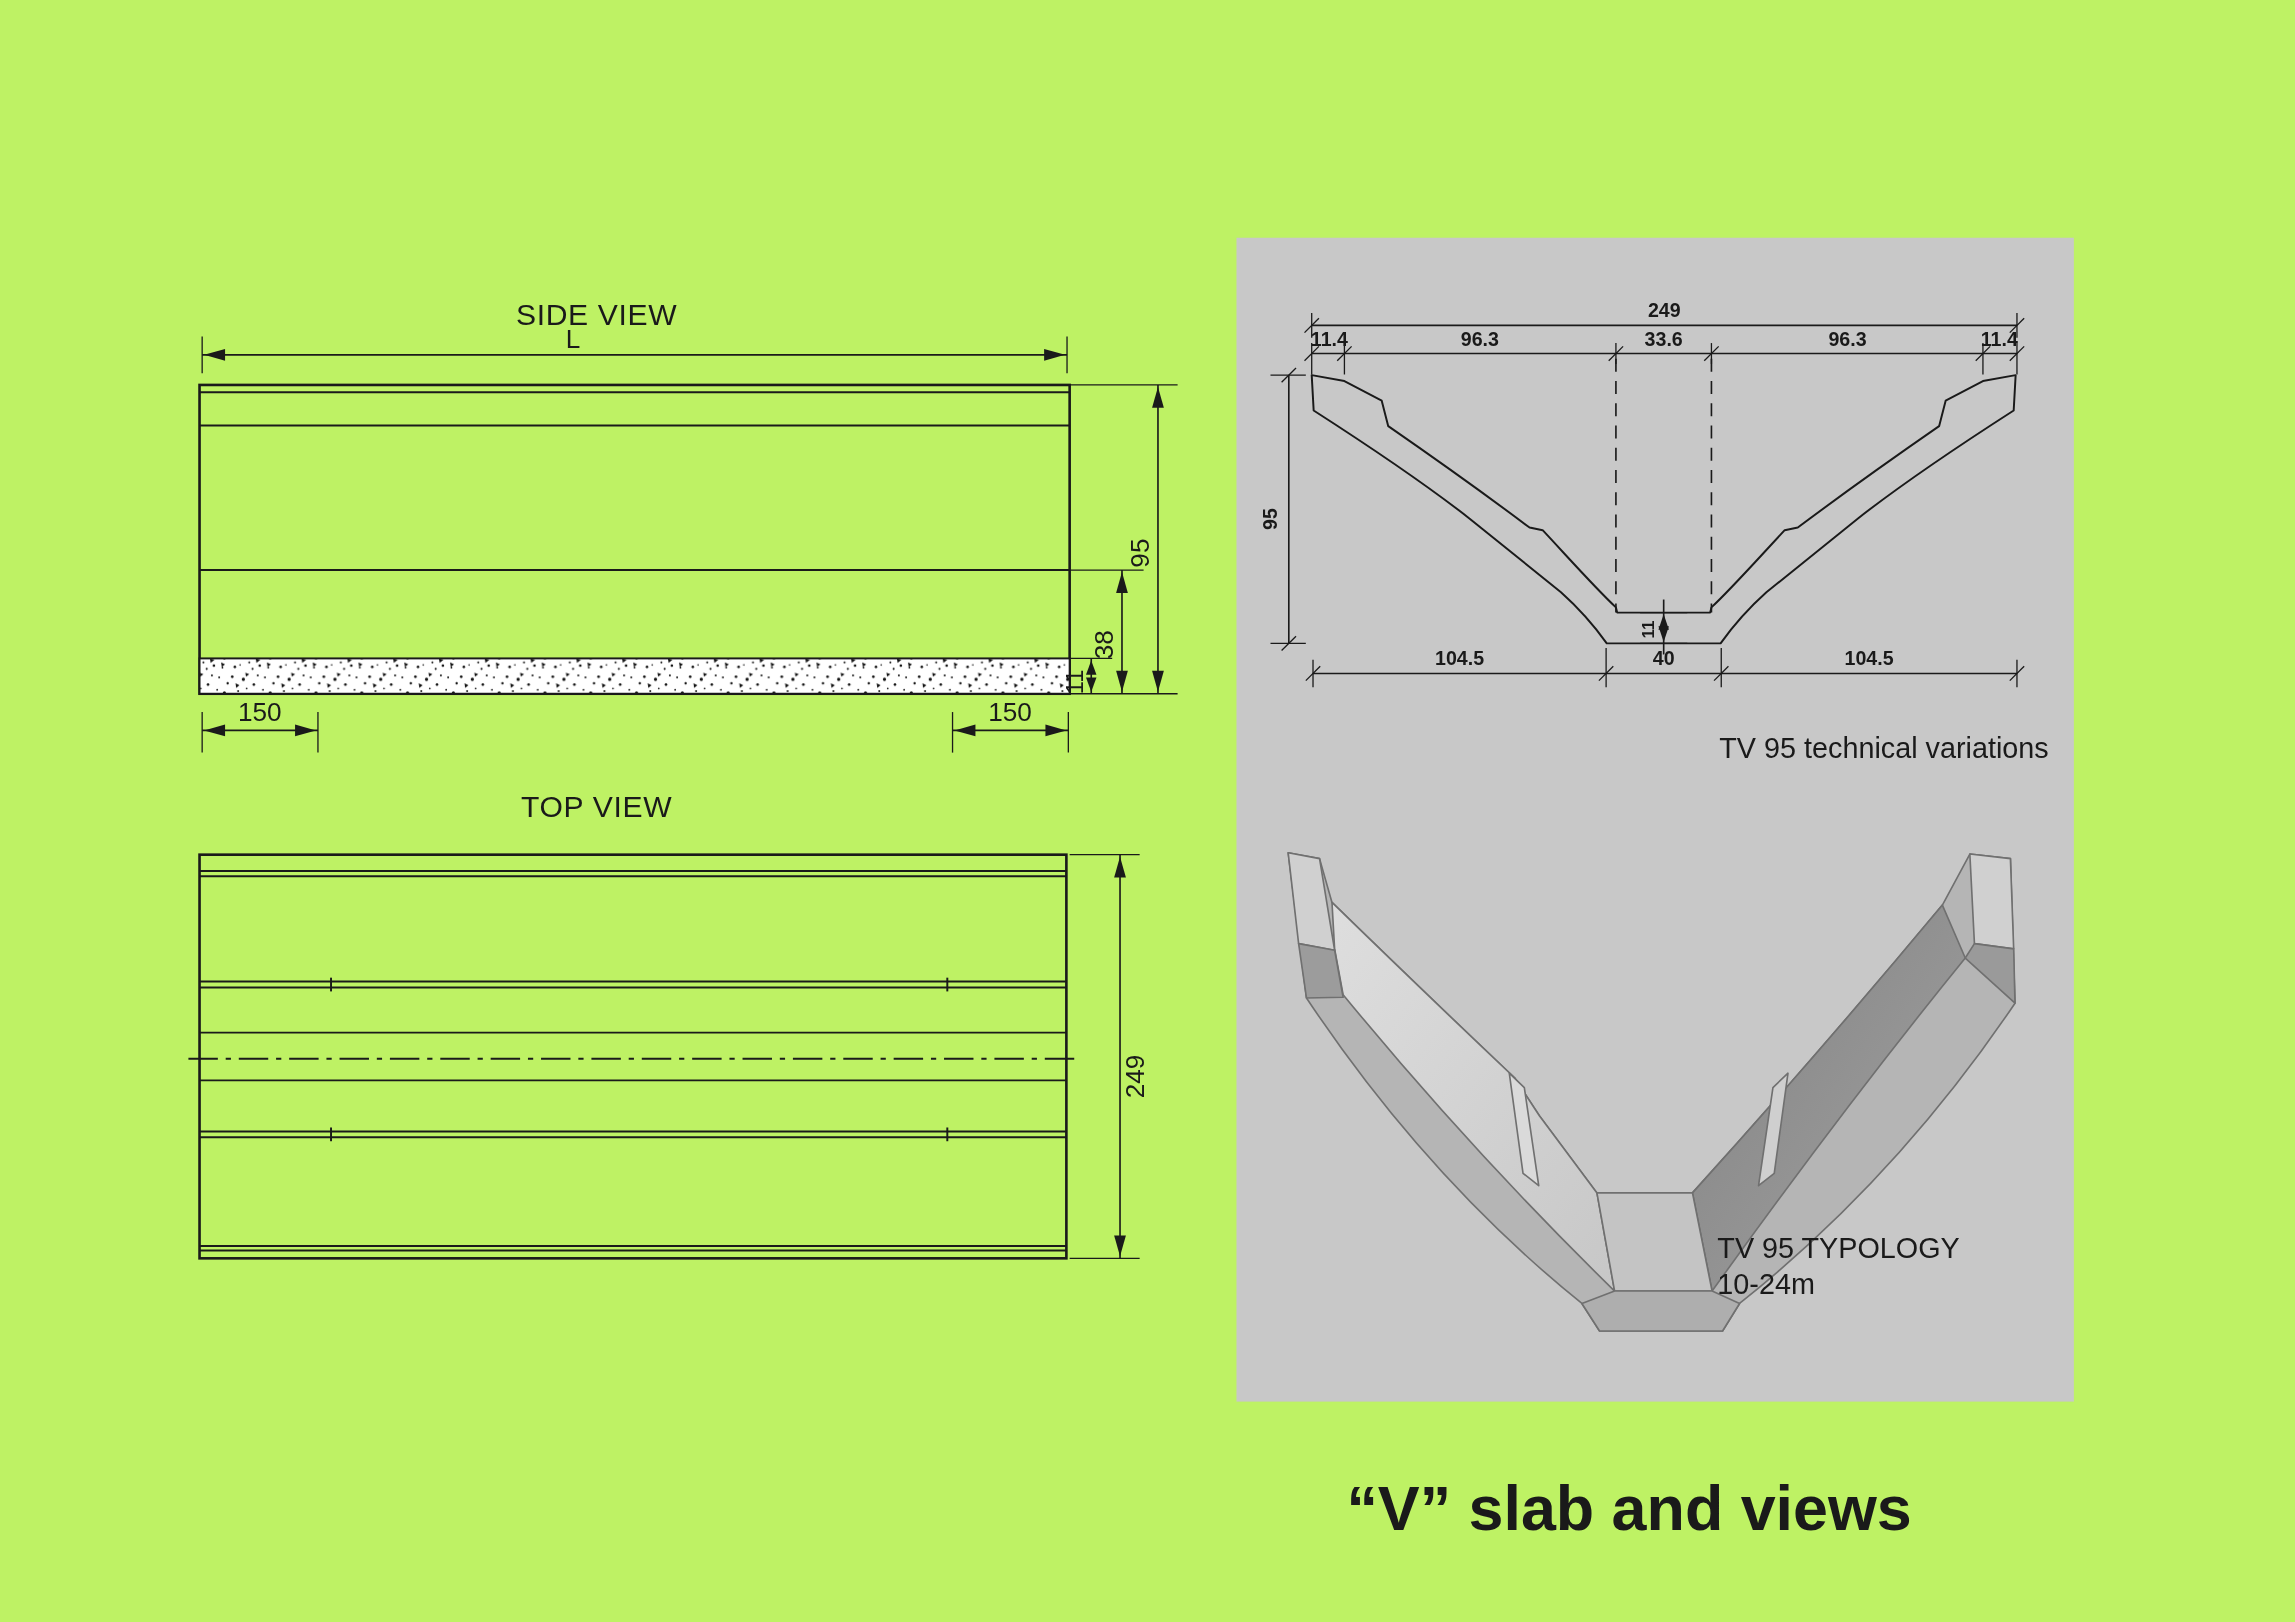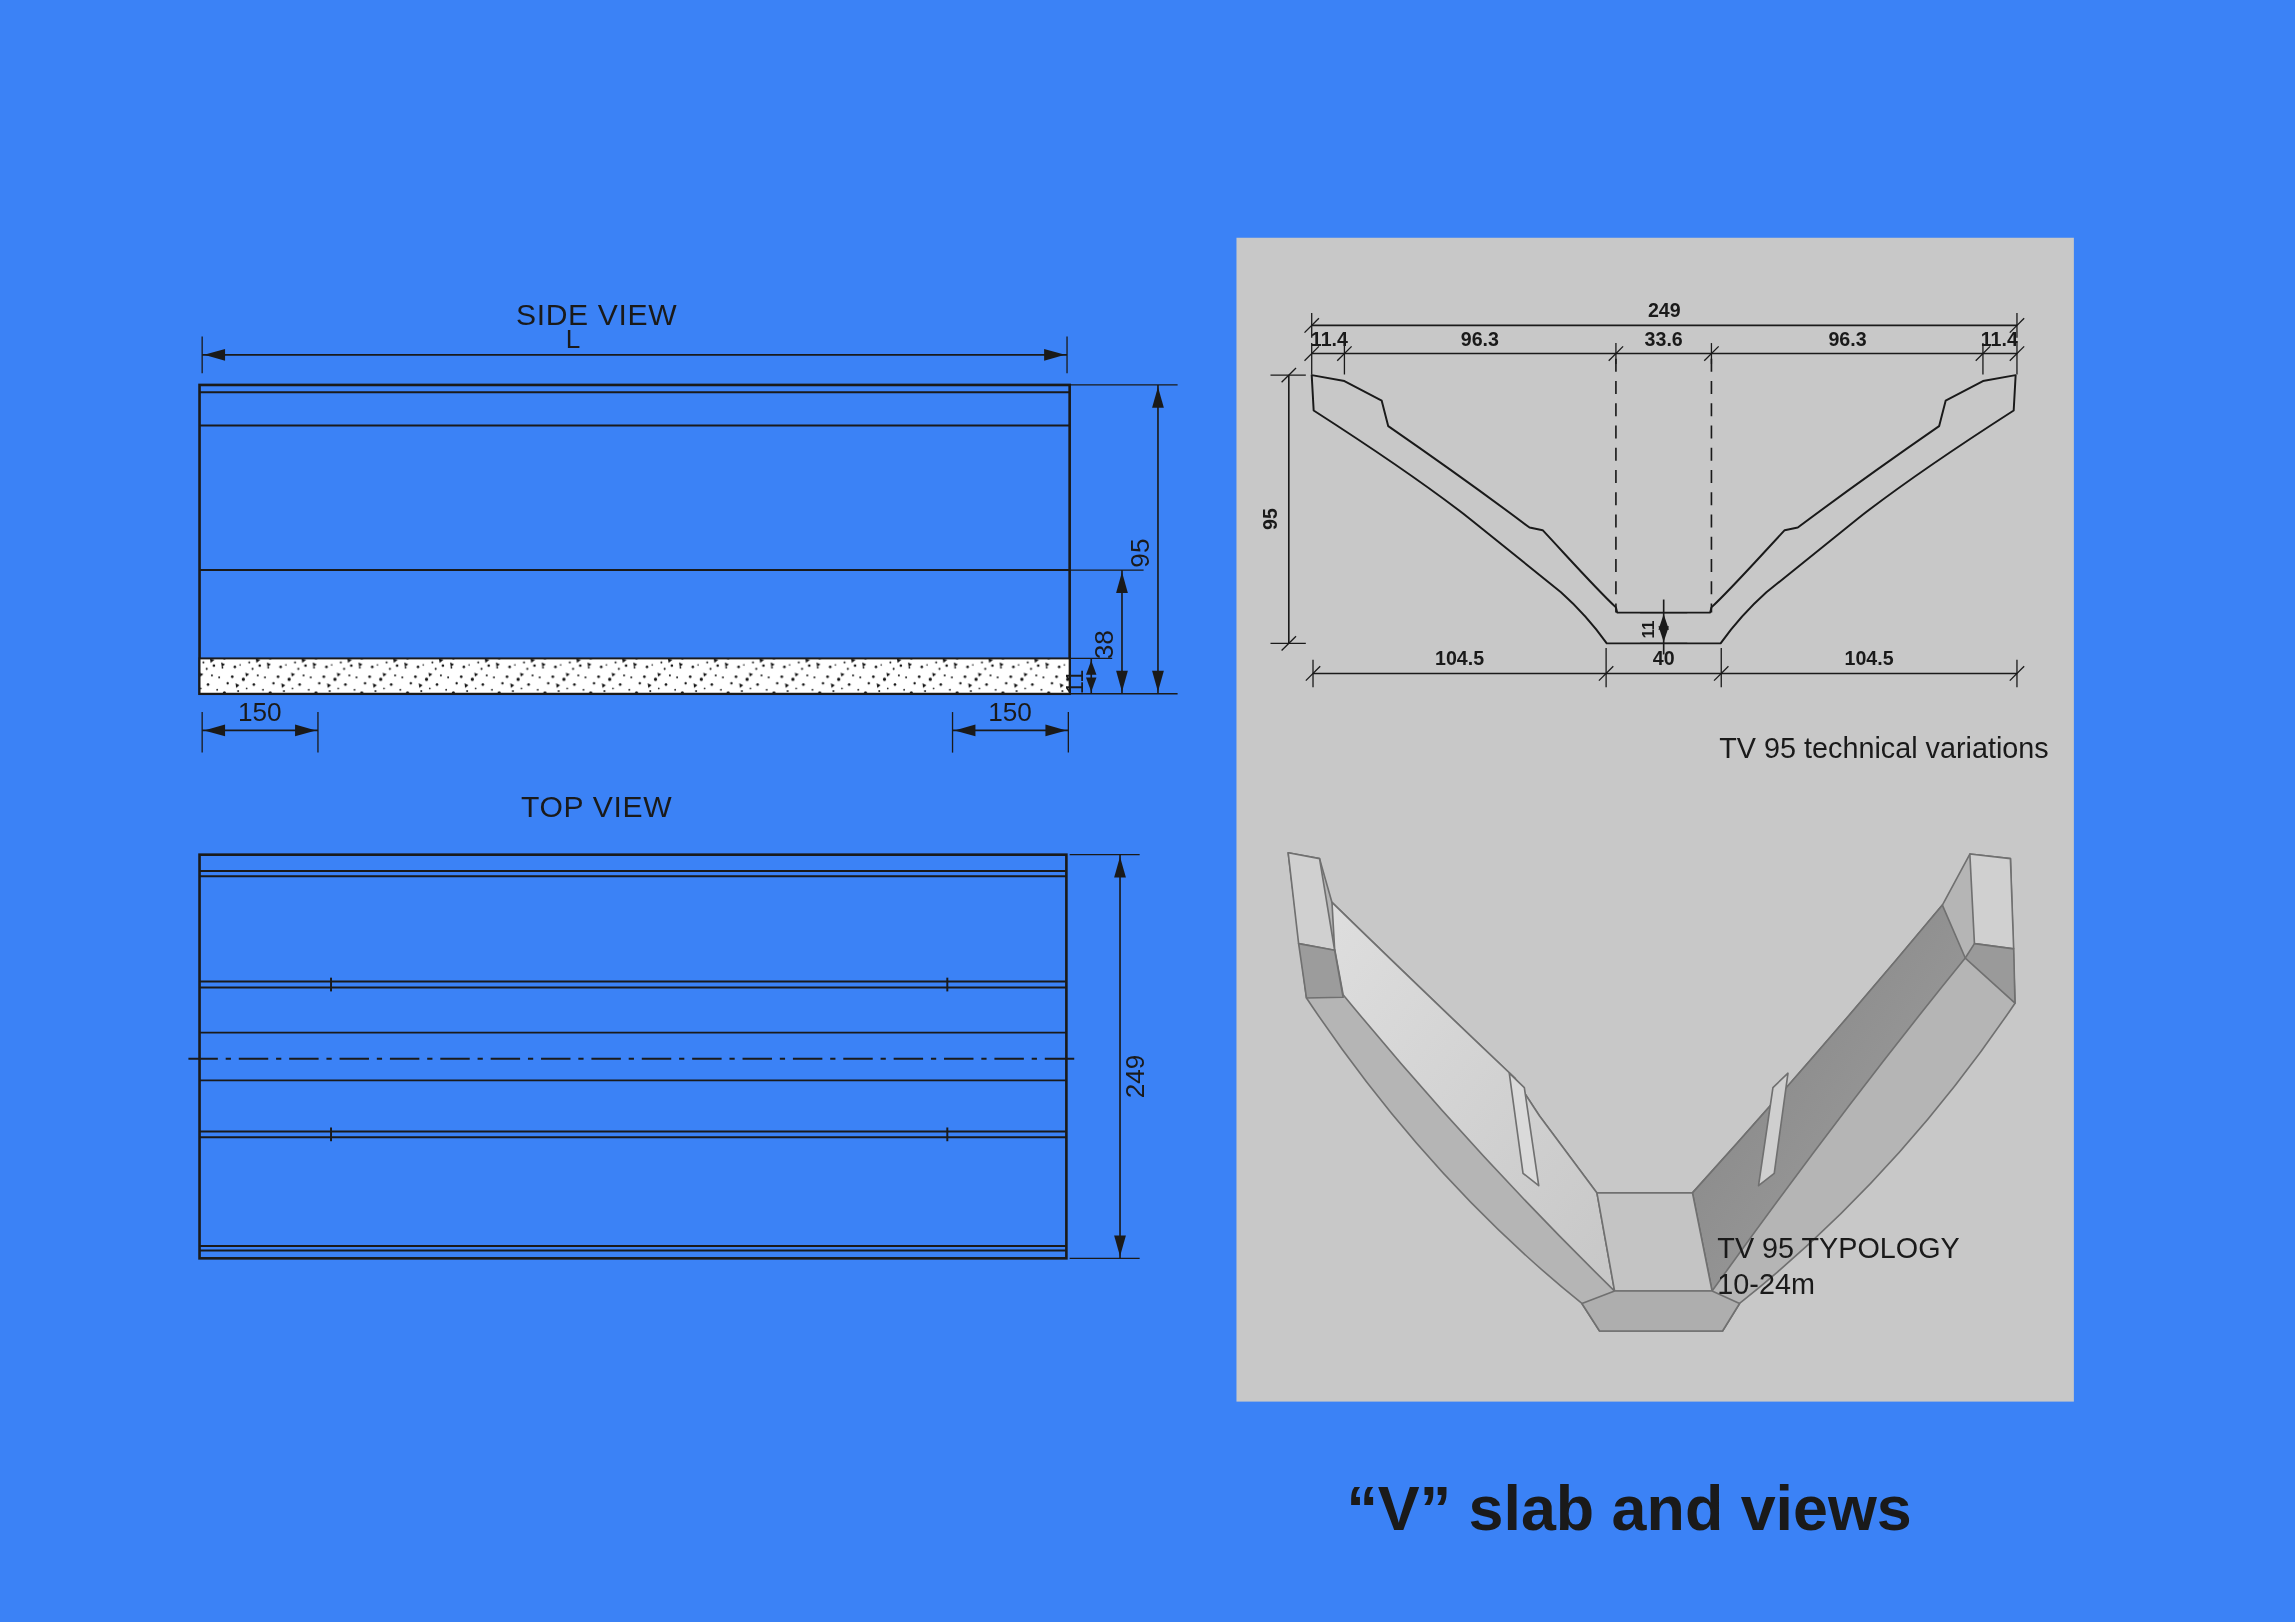--- a/index.html
+++ b/index.html
@@ -1,16 +1,16 @@
 <!DOCTYPE html>
 <html style="font-size:10.5px"><head>
 <meta charset="utf-8">
 <style>
   html,body{margin:0;padding:0;background:#ffffff;}
-  .canvas{position:relative;width:2295px;height:1623px;background:#3b82f6;overflow:hidden;
+  .canvas{position:relative;width:2295px;height:1623px;background:#bef264;overflow:hidden;
           font-family:"Liberation Sans", sans-serif;}
   svg text{font-family:"Liberation Sans", sans-serif;fill:#1a1a1a;}
   .viewtitle{font-size:46px;letter-spacing:1px;}
   .dimtext{font-size:40px;}
   .dimtext-sm{font-size:36px;}
   .xsdim{font-size:30px;font-weight:bold;}
   .xsdim-sm{font-size:26px;font-weight:bold;}
   .caption{font-size:44px;}
   .maintitle{font-size:96px;font-weight:bold;}
   .thin{stroke:#1a1a1a;stroke-width:2;}

